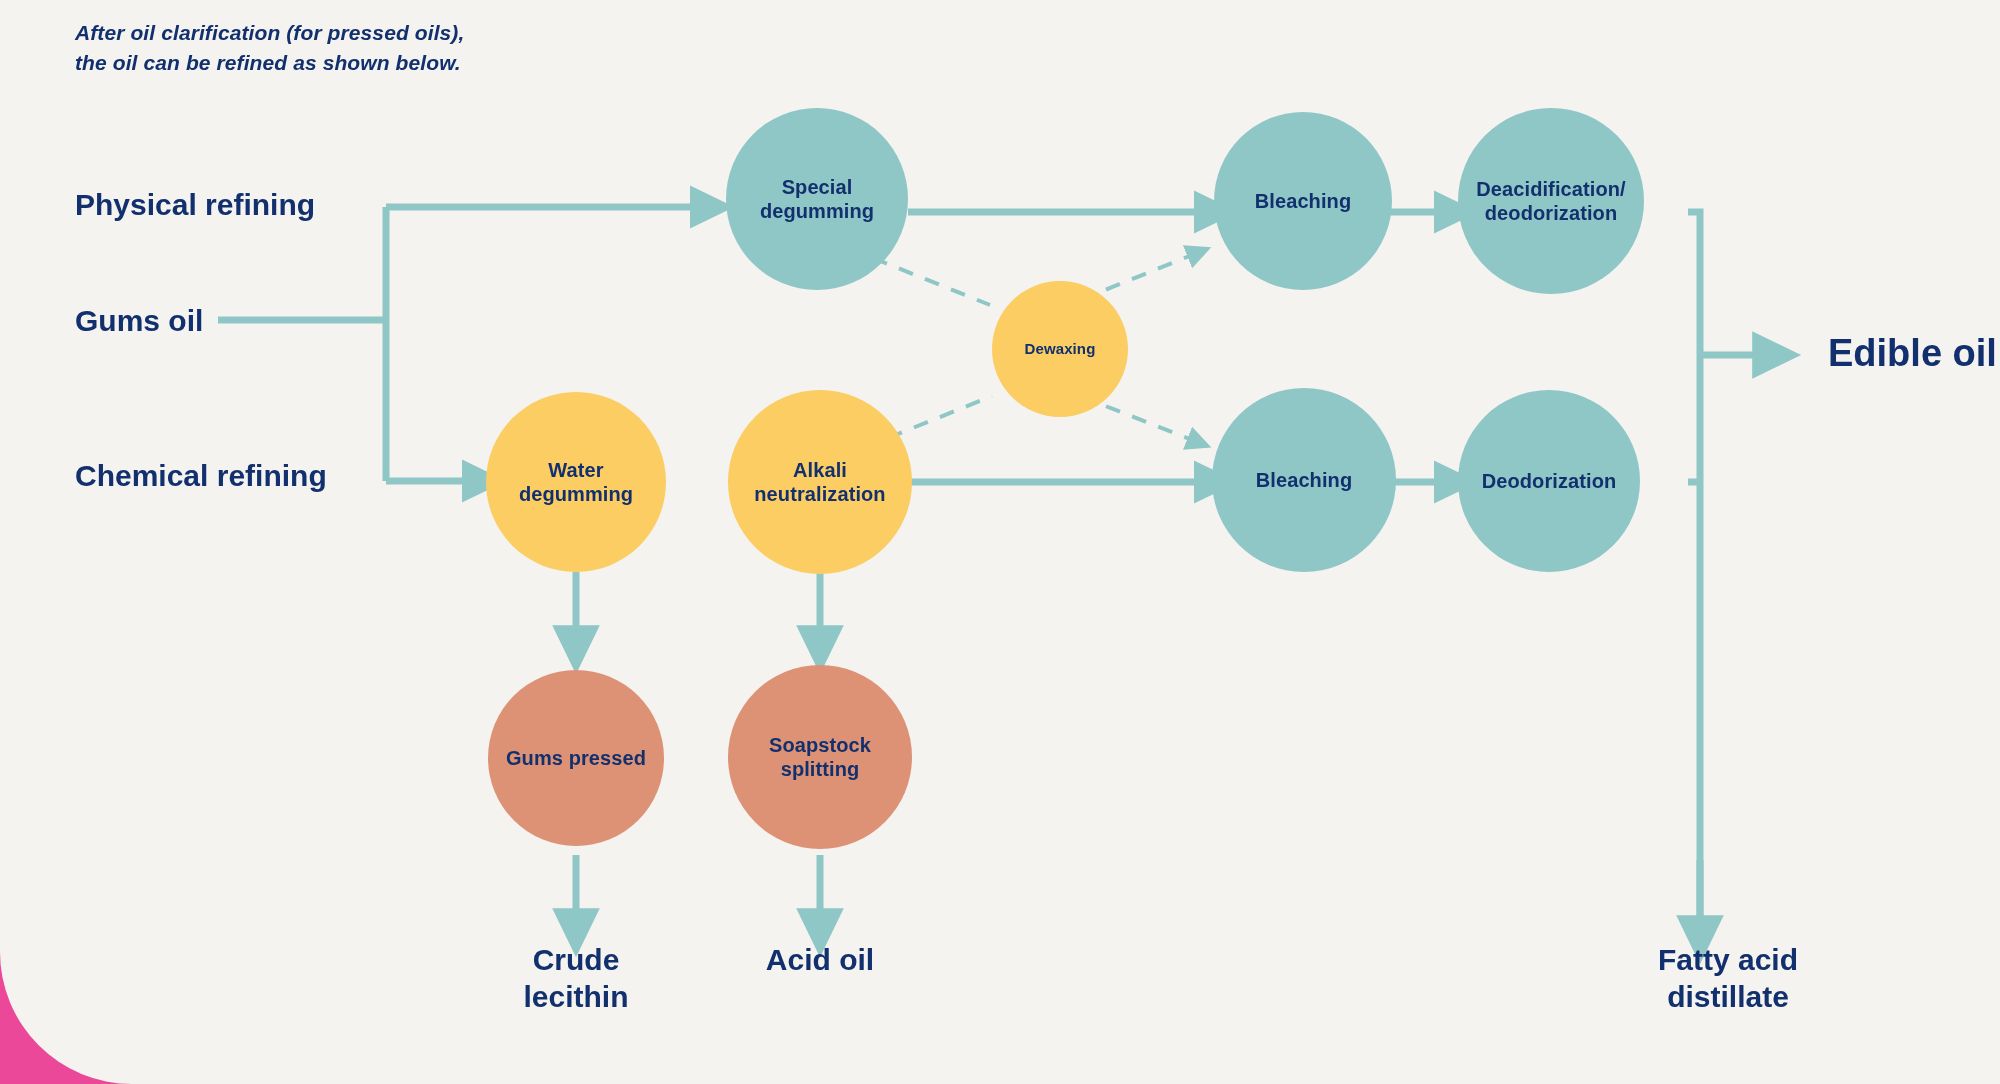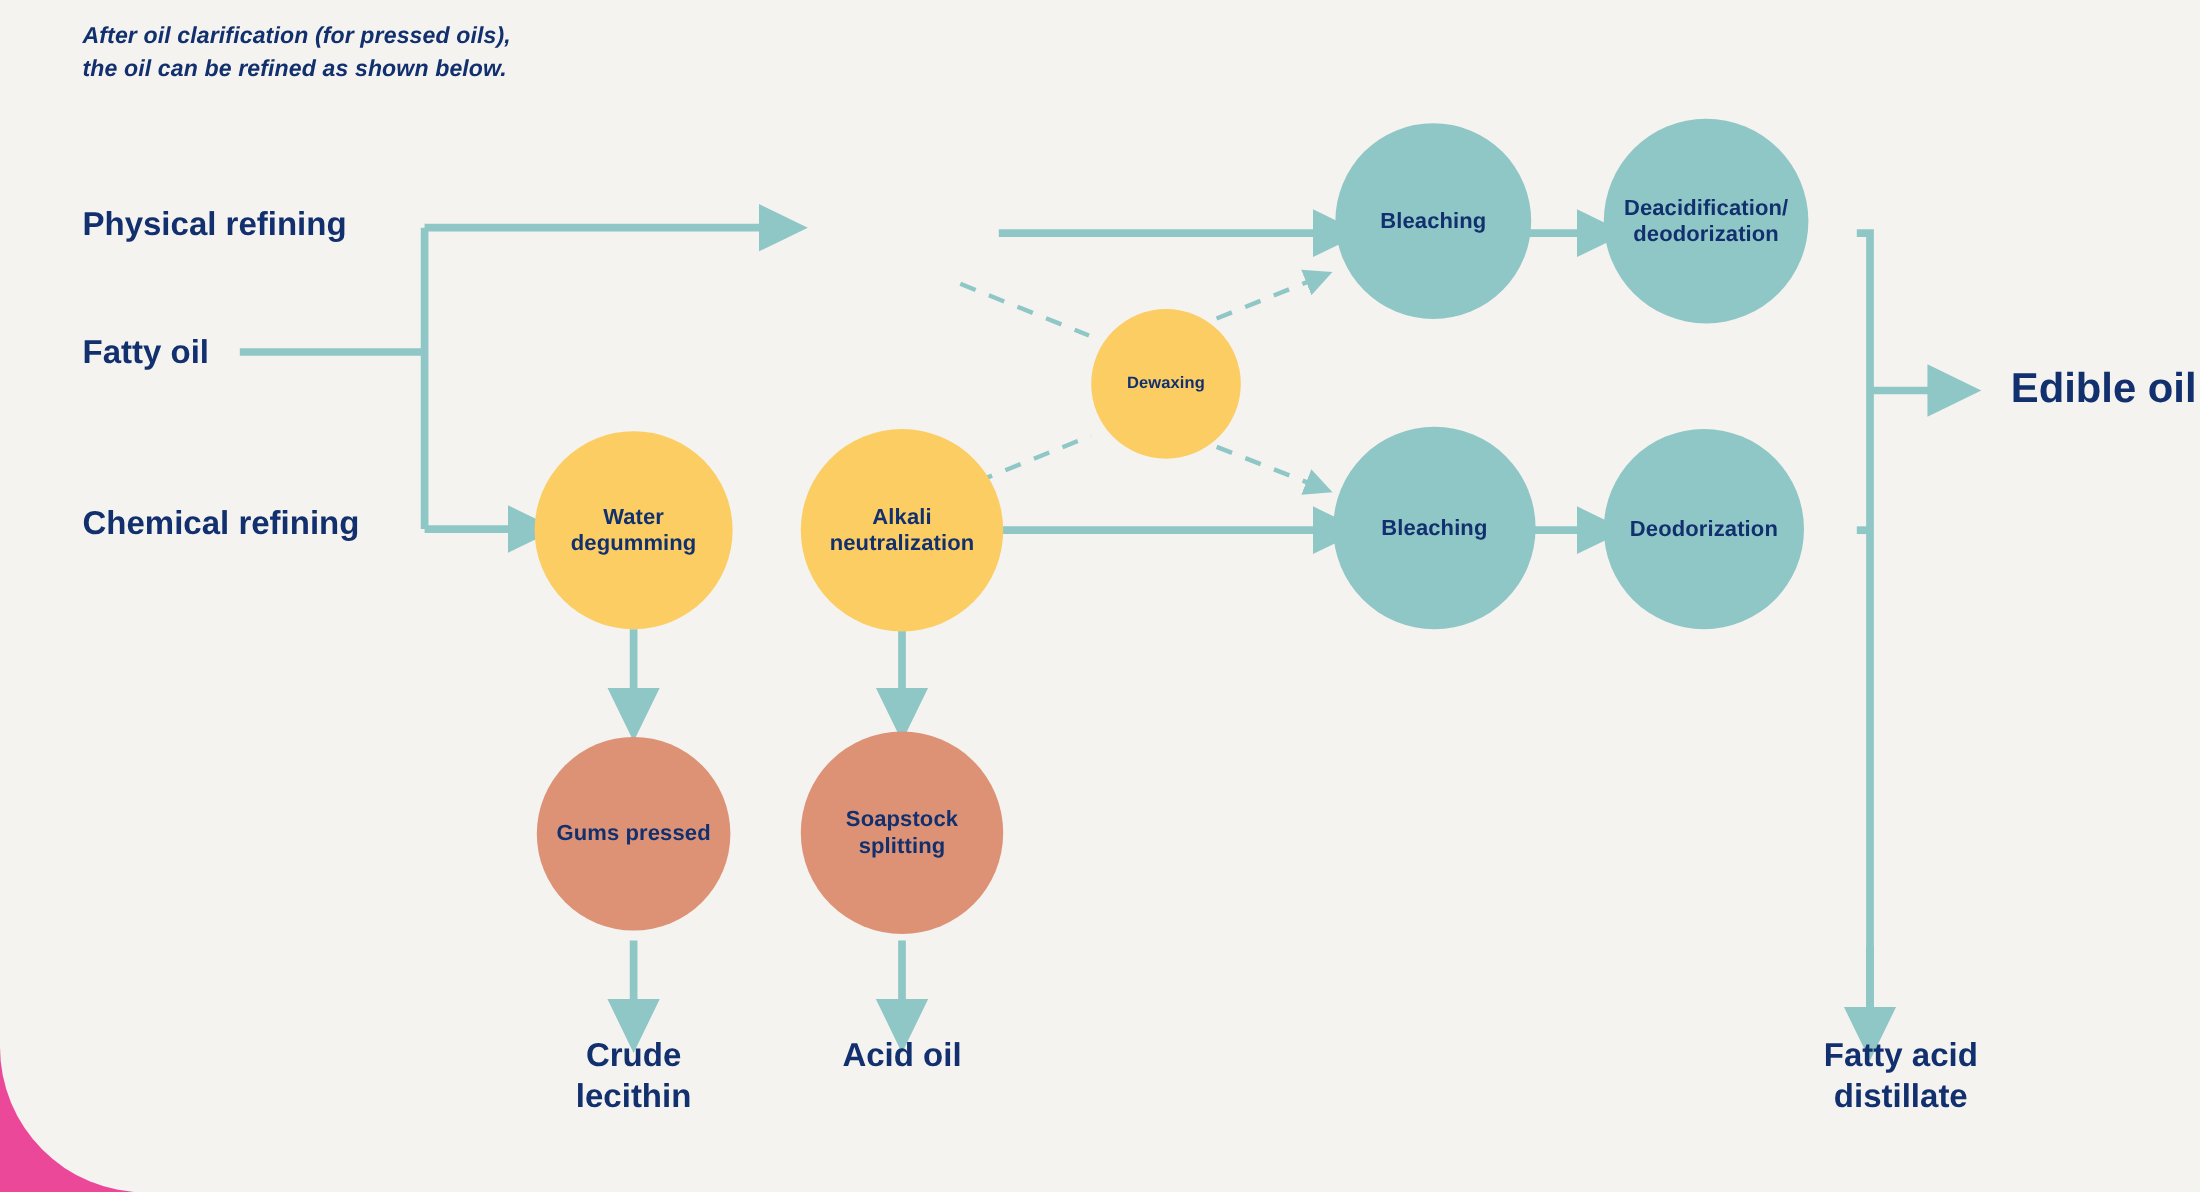--- a/index.html
+++ b/index.html
@@ -125,23 +125,27 @@
       <path d="M1080,300 L1192,255" marker-end="url(#ah)"></path>
       <path d="M888,438 L992,396"></path>
       <path d="M1080,396 L1192,440" marker-end="url(#ah)"></path>
     </g>
   </svg>
 
   <div class="caption">After oil clarification (for pressed oils),
 the oil can be refined as shown below.</div>
 
   <div class="txt lbl-side" style="left:75px; top:187px;">Physical refining</div>
-  <div class="txt lbl-side" style="left:75px; top:303px;">Fatty oil</div>
+  <div class="txt lbl-side" style="left:75px; top:303px;">Gums oil</div>
   <div class="txt lbl-side" style="left:75px; top:458px;">Chemical refining</div>
 
+  <div class="node n-teal node-lg" style="left:726px; top:108px; width:182px; height:182px;">
+    <span>Special
+degumming</span>
+  </div>
 
   <div class="node n-yellow node-md" style="left:992px; top:281px; width:136px; height:136px;">
     <span>Dewaxing</span>
   </div>
 
   <div class="node n-teal node-lg" style="left:1214px; top:112px; width:178px; height:178px;">
     <span>Bleaching</span>
   </div>
 
   <div class="node n-teal node-lg" style="left:1458px; top:108px; width:186px; height:186px;">

